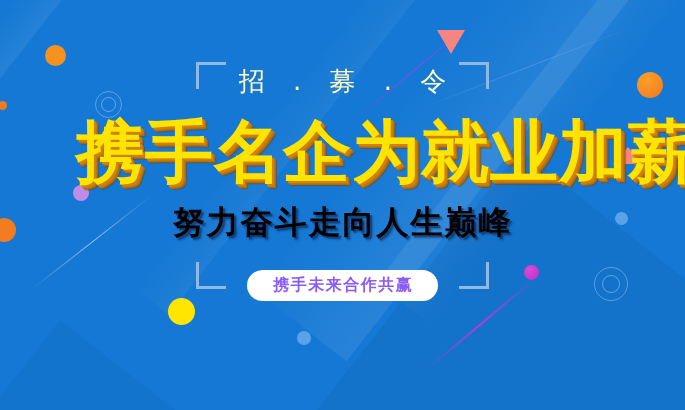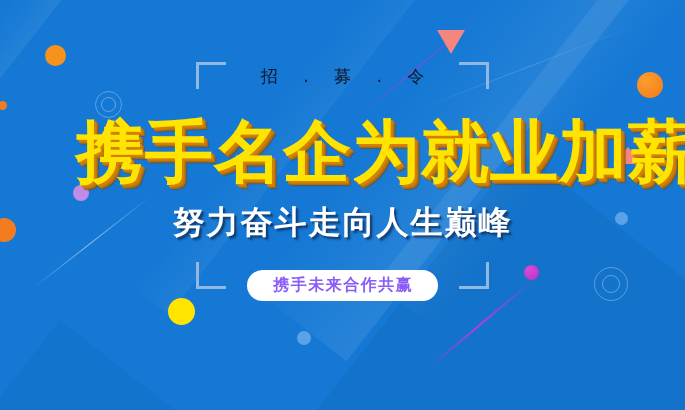--- a/index.html
+++ b/index.html
@@ -170,22 +170,22 @@
   .bracket.br::before { right: 0; bottom: 0; width: 30px; height: 3px; }
   .bracket.br::after  { right: 0; bottom: 0; width: 3px; height: 27px; }
 
   
   .eyebrow {
     position: absolute;
     top: 68px;
     left: 0;
     width: 685px;
     text-align: center;
-    color: #0f172a;
-    font-size: 17px;
+    color: #fef9c3;
+    font-size: 26px;
     letter-spacing: 10px;
     text-indent: 10px;
     font-weight: 400;
     line-height: 1;
     white-space: nowrap;
   }
 
   .headline {
     position: absolute;
     top: 118px;
@@ -206,21 +206,21 @@
     margin-left: 44px;
   }
 
   .subhead {
     position: absolute;
     top: 206px;
     left: 0;
     width: 685px;
     text-align: center;
     white-space: nowrap;
-    color: #ffffff;
+    color: #000000;
     font-size: 32px;
     line-height: 1;
     font-weight: 700;
     letter-spacing: 2px;
     text-shadow: 2px 2px 0 rgba(20,45,90,0.55), 3px 3px 2px rgba(10,30,70,0.35);
   }
 
   .pill {
     position: absolute;
     left: 247px;

